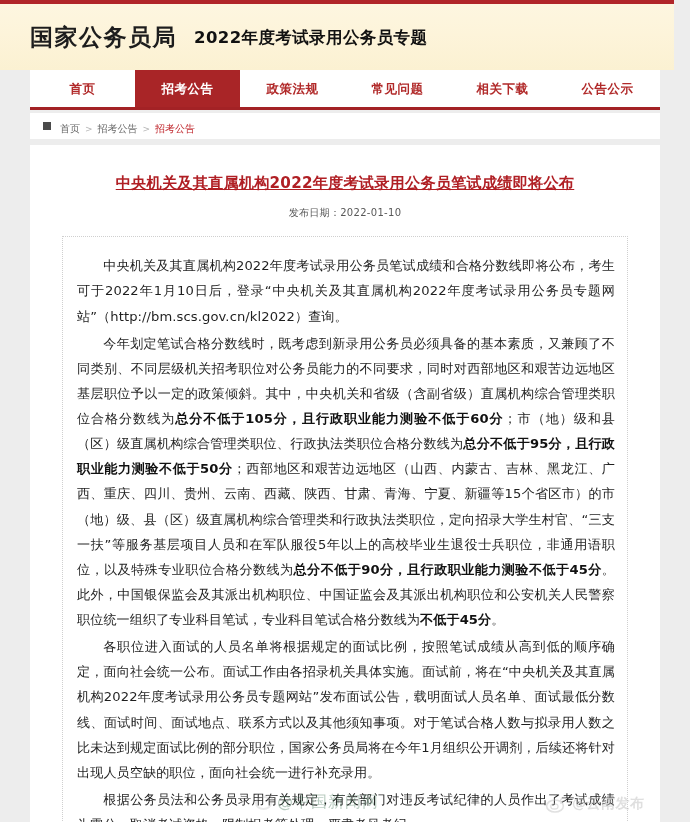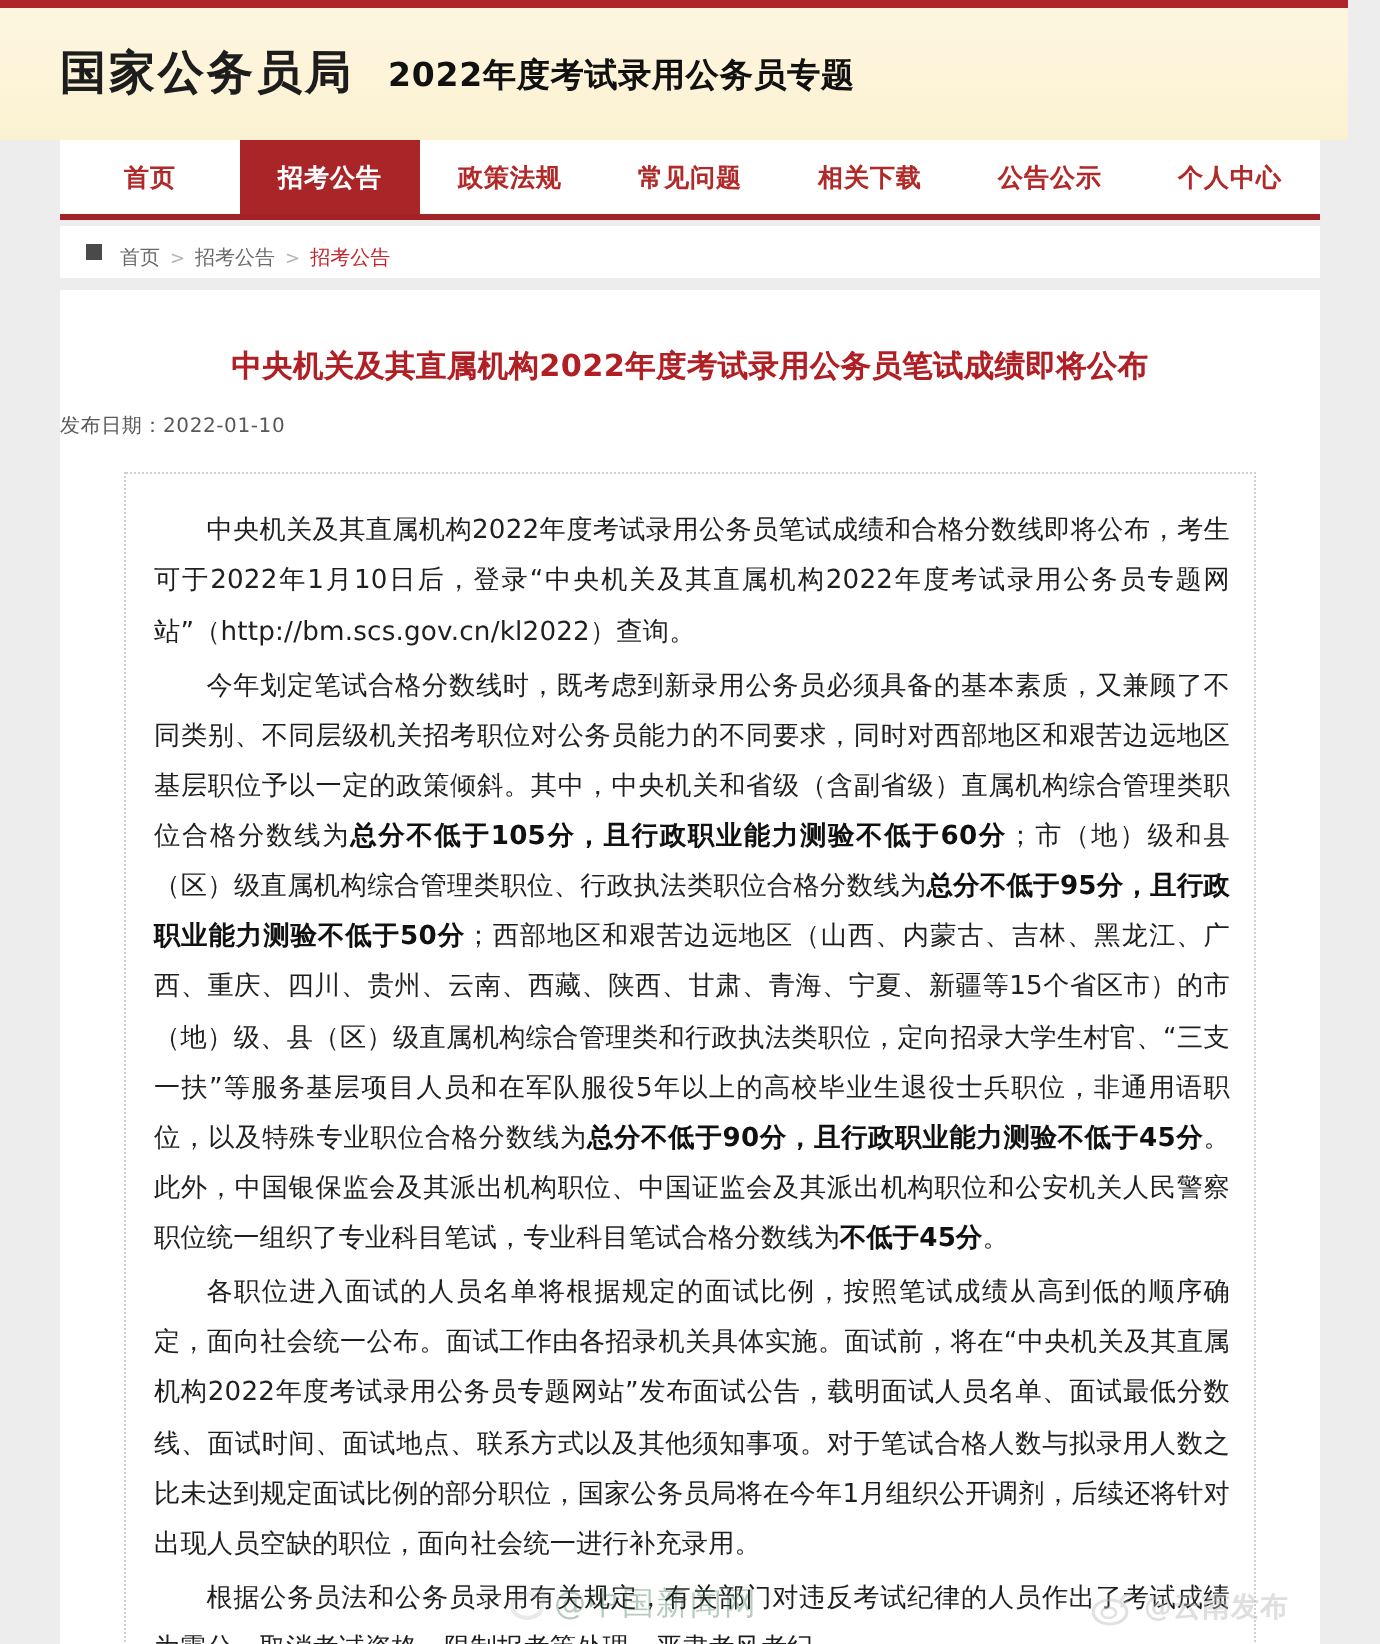--- a/index.html
+++ b/index.html
@@ -136,24 +136,25 @@
     overflow: hidden;
   }
   .article-title {
     margin: 28px 40px 0 40px;
     text-align: center;
     font-size: 15.2px;
     font-weight: bold;
     color: #b01f24;
     line-height: 1.4;
     letter-spacing: .2px;
+    text-decoration: underline;
   }
   .article-date {
     margin-top: 12px;
-    text-align: left;
+    text-align: center;
     font-size: 10px;
     color: #585858;
     letter-spacing: .3px;
   }
   .article-body {
     margin: 16px 32px 0 32px;
     border: 1px dotted #cfcfcf;
     border-bottom: none;
     padding: 16px 12px 0 14px;
     height: 595px;
@@ -239,23 +240,20 @@
           <span>政策法规</span>
         </div>
         <div class="nav-item">
           <span>常见问题</span>
         </div>
         <div class="nav-item">
           <span>相关下载</span>
         </div>
         <div class="nav-item">
           <span>公告公示</span>
-        </div>
-        <div class="nav-item">
-          <span>个人中心</span>
         </div>
       </div>
     <div class="nav-underline"></div>
   </div>
 
   <div class="crumbbar">
     <span class="crumb-icon"></span>
     <span id="crumb-items"><span class="crumb-link">首页</span><span class="crumb-sep">&gt;</span><span class="crumb-link">招考公告</span><span class="crumb-sep">&gt;</span><span class="crumb-link current">招考公告</span></span>
   </div>
 

